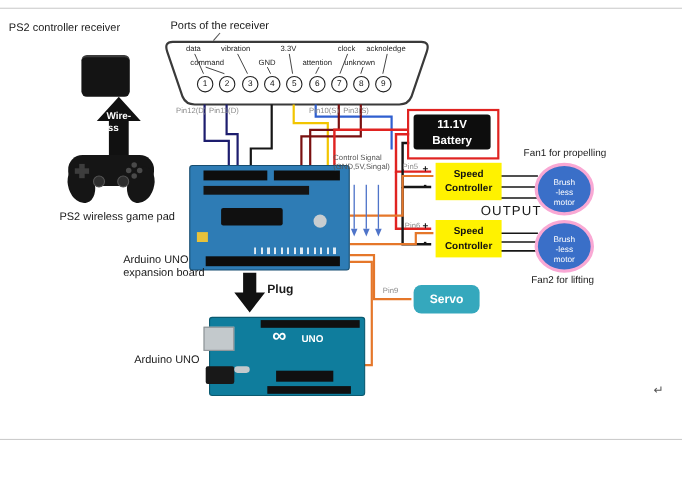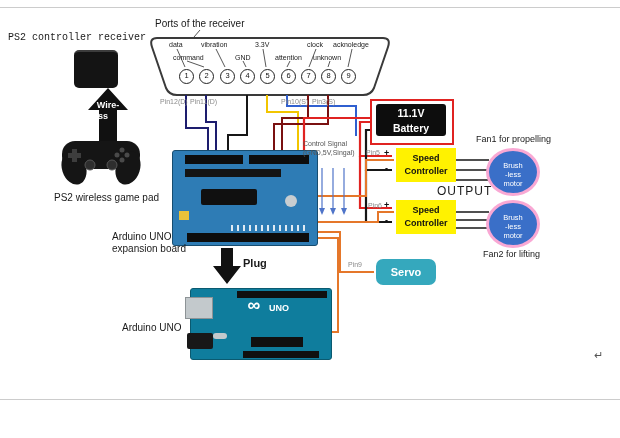--- a/index.html
+++ b/index.html
@@ -109,21 +109,21 @@
       <circle cx="122" cy="150" r="2.5" fill="#4a4a4a"></circle>
       <circle cx="122" cy="160" r="2.5" fill="#4a4a4a"></circle>
       <circle cx="117" cy="155" r="2.5" fill="#4a4a4a"></circle>
       <circle cx="127" cy="155" r="2.5" fill="#4a4a4a"></circle>
       <circle cx="90" cy="165" r="5" fill="#2e2e2e" stroke="#555" stroke-width="1"></circle>
       <circle cx="112" cy="165" r="5" fill="#2e2e2e" stroke="#555" stroke-width="1"></circle>
     </g>
   </svg>
 
   <div class="lbl" style="left:155px;top:18px;">Ports of the receiver</div>
-  <div class="lbl" style="left:8px;top:32px;font-family:Liberation Mono, monospace;">PS2 controller receiver</div>
+  <div class="lbl" style="left:8px;top:20px;">PS2 controller receiver</div>
   <div class="abs" style="left:74px;top:50px;width:44px;height:36px;background:#141414;border-radius:5px;border-top:2px solid #3c3c3c;"></div>
 
   <div class="pinlbl" style="left:169px;top:41px;">data</div>
   <div class="pinlbl" style="left:201px;top:41px;">vibration</div>
   <div class="pinlbl" style="left:255px;top:41px;">3.3V</div>
   <div class="pinlbl" style="left:307px;top:41px;">clock</div>
   <div class="pinlbl" style="left:333px;top:41px;">acknoledge</div>
   <div class="pinlbl" style="left:173px;top:54px;">command</div>
   <div class="pinlbl" style="left:235px;top:54px;">GND</div>
   <div class="pinlbl" style="left:275px;top:54px;">attention</div>
@@ -163,21 +163,21 @@
   <div class="lbl" style="left:243px;top:257px;font-weight:bold;font-size:11px;">Plug</div>
 
   <div class="board" style="left:190px;top:288px;width:142px;height:72px;background:#0f7d9d;border:1px solid #0a5possible70;border:1px solid #0a5a70;">
     <div class="abs" style="left:-6px;top:8px;width:26px;height:20px;background:#c3c9cc;border:1px solid #8d9396;"></div>
     <div class="abs" style="left:-4px;top:44px;width:26px;height:16px;background:#181818;border-radius:2px;"></div>
     <div class="abs" style="left:46px;top:2px;width:90px;height:7px;background:#101010;"></div>
     <div class="abs" style="left:52px;top:62px;width:76px;height:7px;background:#101010;"></div>
     <div class="abs" style="left:60px;top:48px;width:52px;height:10px;background:#101010;"></div>
     <div class="abs" style="left:22px;top:44px;width:14px;height:6px;background:#c3c9cc;border-radius:3px;"></div>
     <div class="whitetxt" style="left:48px;top:6px;width:30px;font-size:18px;line-height:20px;">∞</div>
-    <div class="whitetxt" style="left:78px;top:14px;width:30px;font-size:9px;text-align:left;">UNO</div>
+    <div class="whitetxt" style="left:78px;top:14px;width:30px;font-size:9px;text-align:center;">UNO</div>
   </div>
   <div class="lbl" style="left:122px;top:322px;">Arduino UNO</div>
 
   <div class="batt-outline"></div>
   <div class="batt">
     <div>11.1V</div>
     <div>Battery</div>
   </div>
 
   <div class="sc" style="top:148px;">

